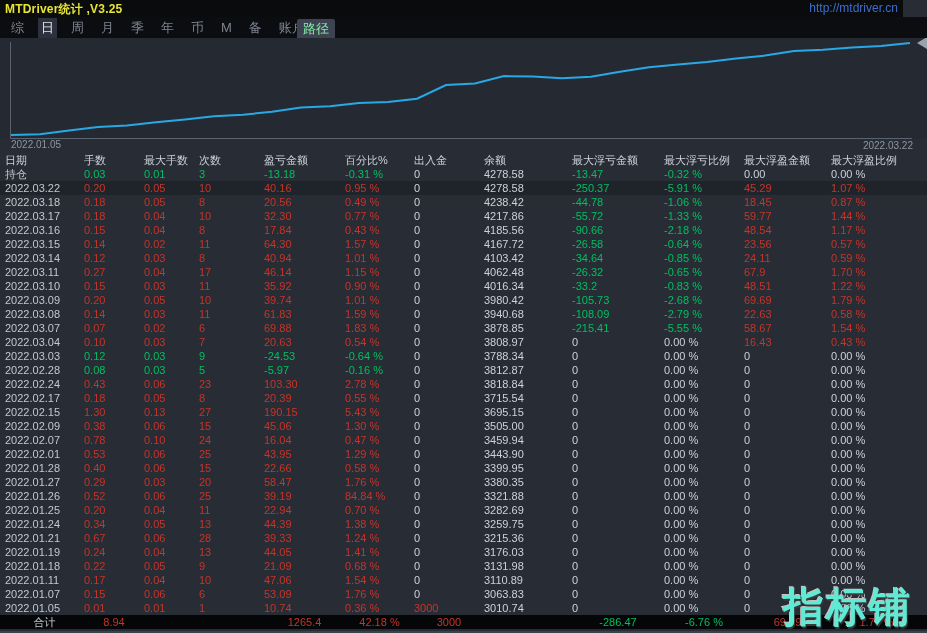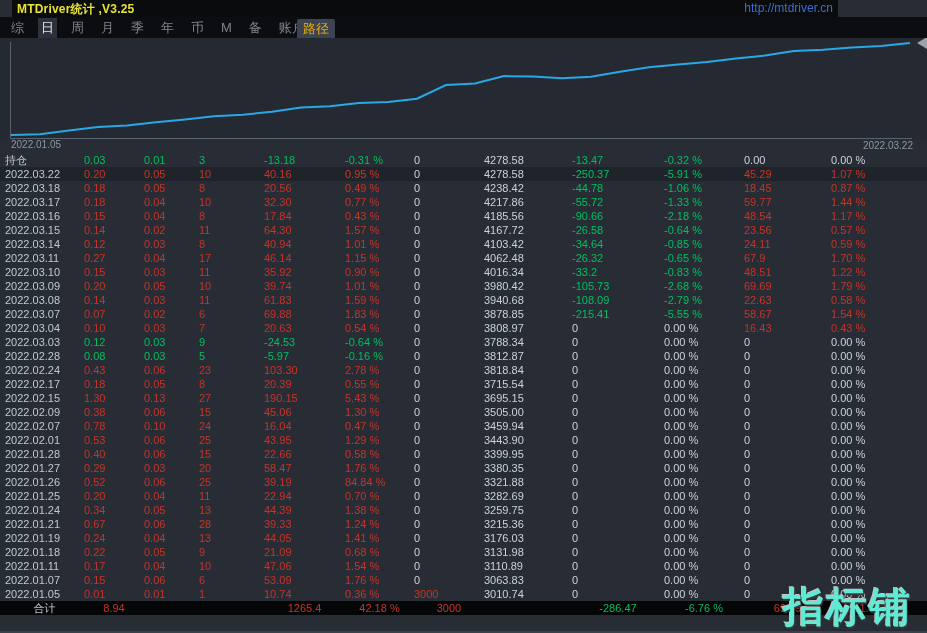--- a/index.html
+++ b/index.html
@@ -3,29 +3,29 @@
 <meta charset="utf-8">
 <style>
   html,body{margin:0;padding:0;}
   body{
     width:927px;height:633px;position:relative;overflow:hidden;
     background:#272c35;
     font-family:"Liberation Sans","DejaVu Sans",sans-serif;
     -webkit-font-smoothing:antialiased;
   }
   
-  .titlebar{position:absolute;left:12px;top:0;width:826px;height:17px;background:#090b0d;}
+  .titlebar{position:absolute;left:0;top:0;width:903px;height:17px;background:#090b0d;}
   .app-title{position:absolute;left:5px;top:1px;font-size:12px;font-weight:700;color:#e8e431;letter-spacing:.2px;}
   .app-url{position:absolute;right:5px;top:1px;font-size:12px;color:#3f6ed0;margin-left:20px;}
   
   .menubar{position:absolute;left:0;top:17px;width:927px;height:21px;background:#0b0d10;}
   .menu-items{position:absolute;left:8px;top:0;height:21px;display:flex;align-items:center;gap:11px;}
   .menu-item{font-size:13px;color:#7d848e;padding:1px 3px;cursor:default;}
   .menu-item.active{background:#2c313c;color:#e2e6eb;}
-  .path-button{position:absolute;left:297px;top:2px;background:#3d4350;color:#eab308;font-size:13px;padding:1px 6px 2px 6px;border-radius:2px;text-align:center;}
+  .path-button{position:absolute;left:297px;top:2px;background:#3d4350;color:#86efac;font-size:13px;padding:1px 6px 2px 6px;border-radius:2px;text-align:center;}
   
   .chart-wrap{position:absolute;left:0;top:38px;width:927px;height:101px;background:#252a32;}
   .chart-labels .lbl{position:absolute;font-size:10px;color:#8d96a1;}
   .lbl-left{left:11px;top:139px;}
   .lbl-right{right:14px;top:140px;}
   
   .table{position:absolute;left:0;top:153px;width:927px;font-size:11px;}
   .trow{display:grid;grid-template-columns:79px 60px 55px 65px 81px 69px 70px 88px 92px 80px 87px 91px;
         padding-left:5px;height:14px;line-height:14px;white-space:nowrap;}
   .trow.highlight{background:rgba(0,0,0,0.18);}
@@ -76,20 +76,34 @@
     <polyline id="equity-line" fill="none" stroke-width="2" points="11.0,97.0 40.0,96.2 69.0,92.4 98.0,89.0 127.0,87.5 156.0,84.3 185.0,81.5 214.0,78.3 243.0,76.7 272.0,73.8 301.0,69.6 330.0,68.2 359.0,65.1 388.0,63.9 417.0,60.7 446.0,47.0 475.0,45.5 504.0,38.1 533.0,38.5 562.0,40.3 591.0,38.8 620.0,33.8 649.0,29.3 678.0,26.5 707.0,23.9 736.0,20.5 765.0,17.6 794.0,13.0 823.0,11.7 852.0,9.4 881.0,7.9 910.0,5.0" stroke="#29a8e6"></polyline>
     <polygon id="end-marker" fill="#9aa2ab" points="917,5 927,-1 927,11"></polygon>
   </svg>
 </div>
 <div class="chart-labels">
   <span class="lbl lbl-left">2022.01.05</span>
   <span class="lbl lbl-right">2022.03.22</span>
 </div>
 
 <div class="table">
+  <div class="trow thead" id="thead">
+      <span>日期</span>
+      <span>手数</span>
+      <span>最大手数</span>
+      <span>次数</span>
+      <span>盈亏金额</span>
+      <span>百分比%</span>
+      <span>出入金</span>
+      <span>余额</span>
+      <span>最大浮亏金额</span>
+      <span>最大浮亏比例</span>
+      <span>最大浮盈金额</span>
+      <span>最大浮盈比例</span>
+    </div>
   <div id="tbody">
       <div class="trow">
         <span class="c-date">持仓</span>
         <span class="c-green">0.03</span>
         <span class="c-green">0.01</span>
         <span class="c-green">3</span>
         <span class="c-green">-13.18</span>
         <span class="c-green">-0.31 %</span>
         <span class="c-white">0</span>
         <span class="c-white">4278.58</span>

